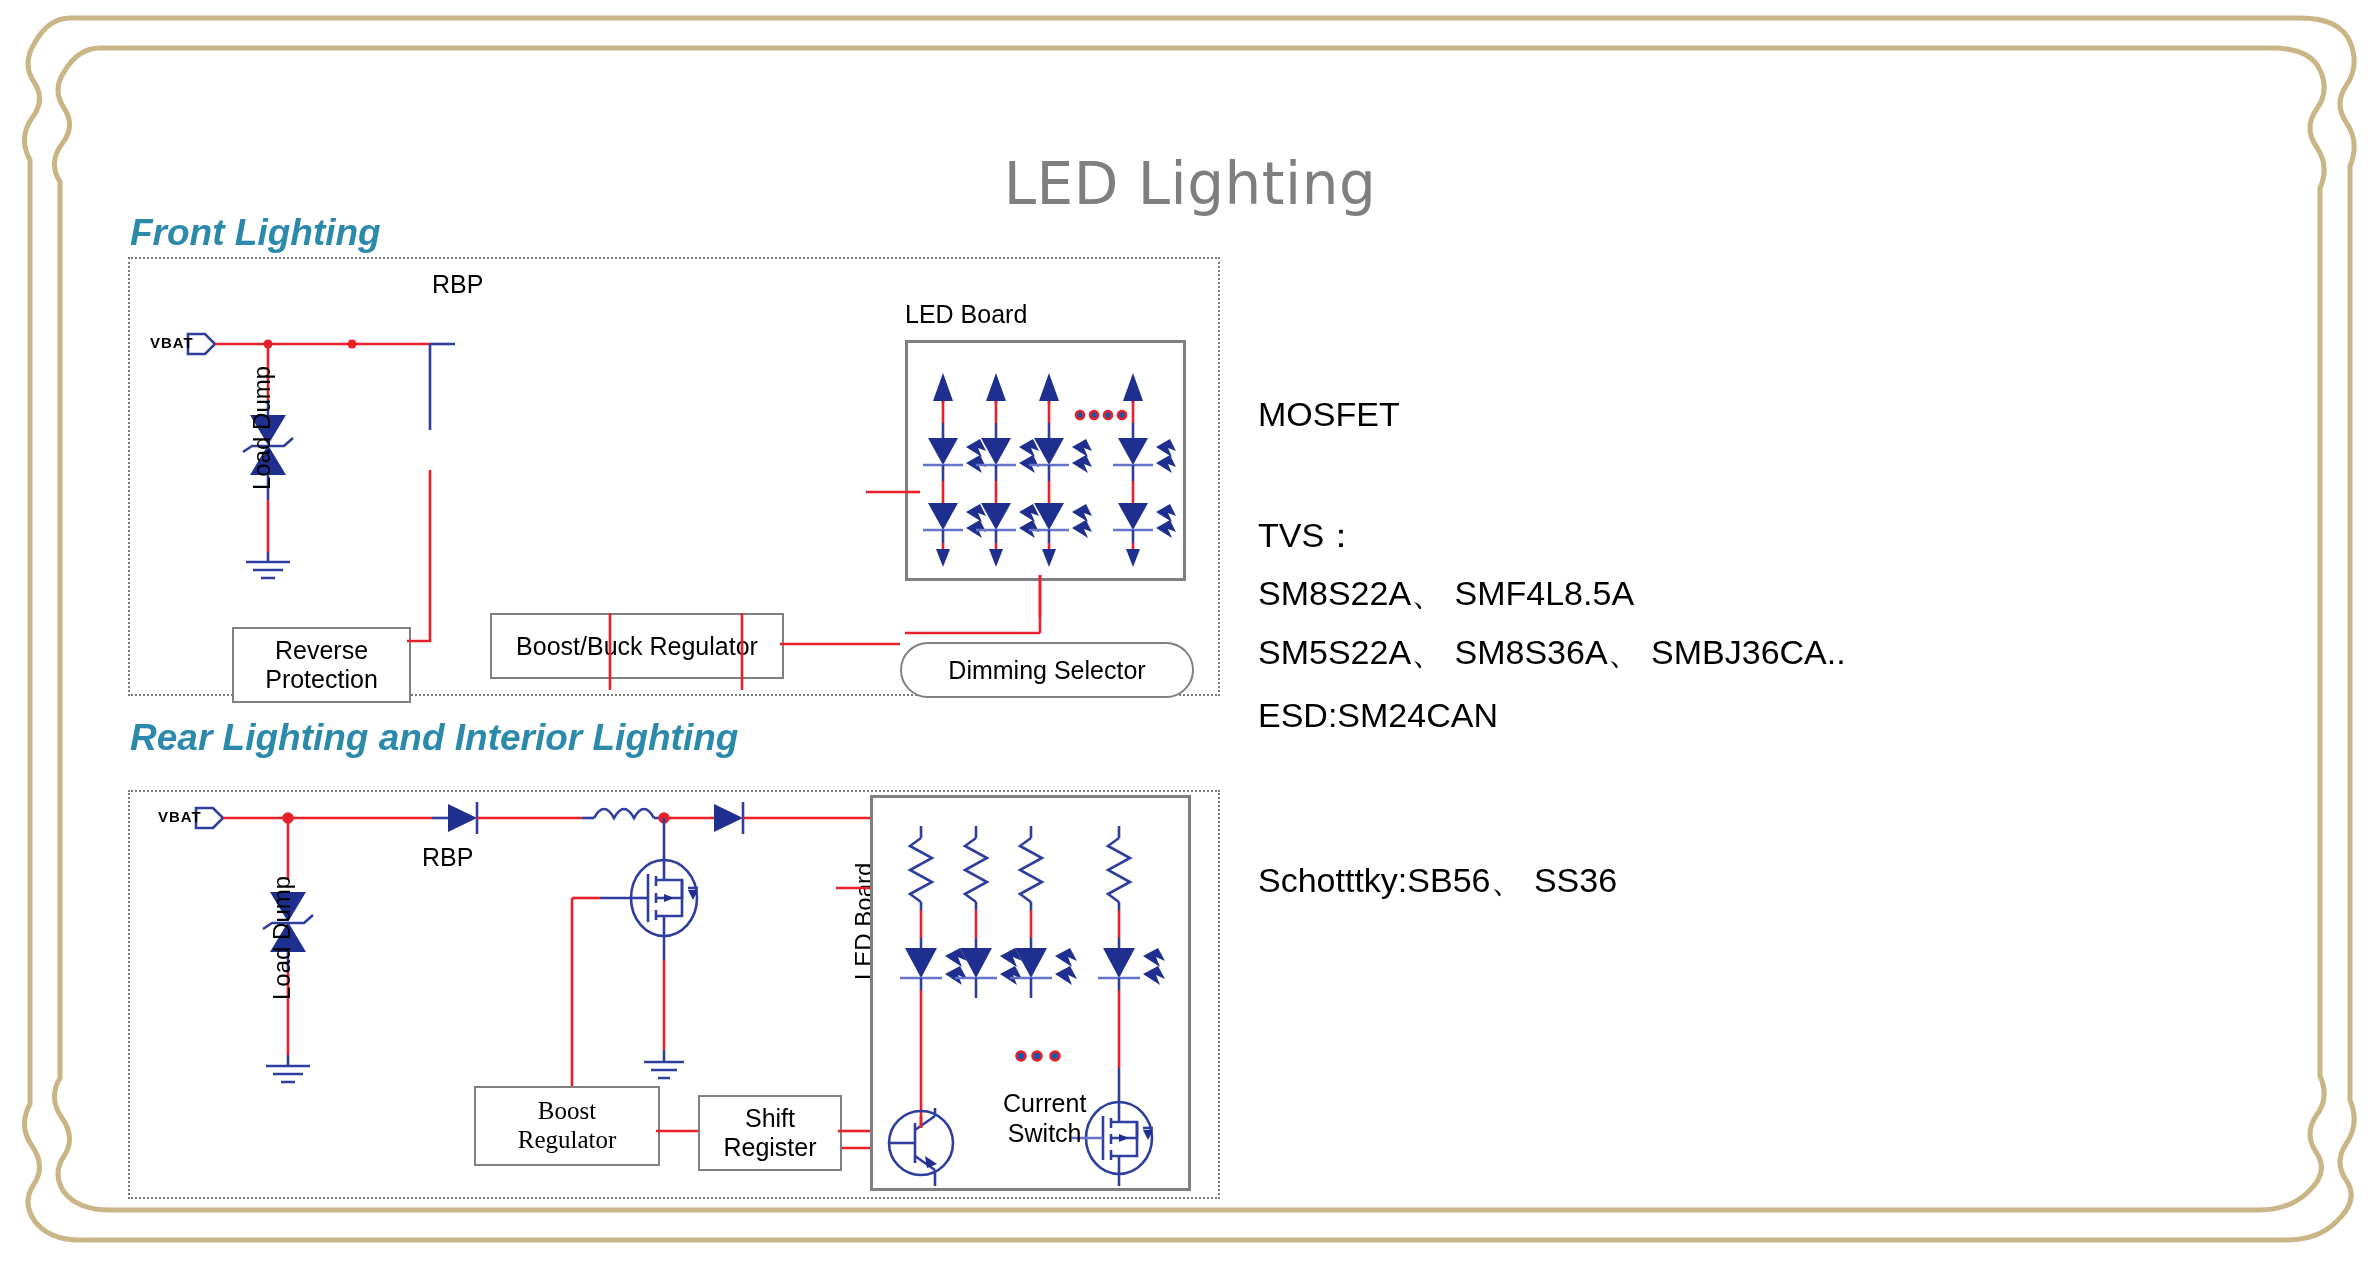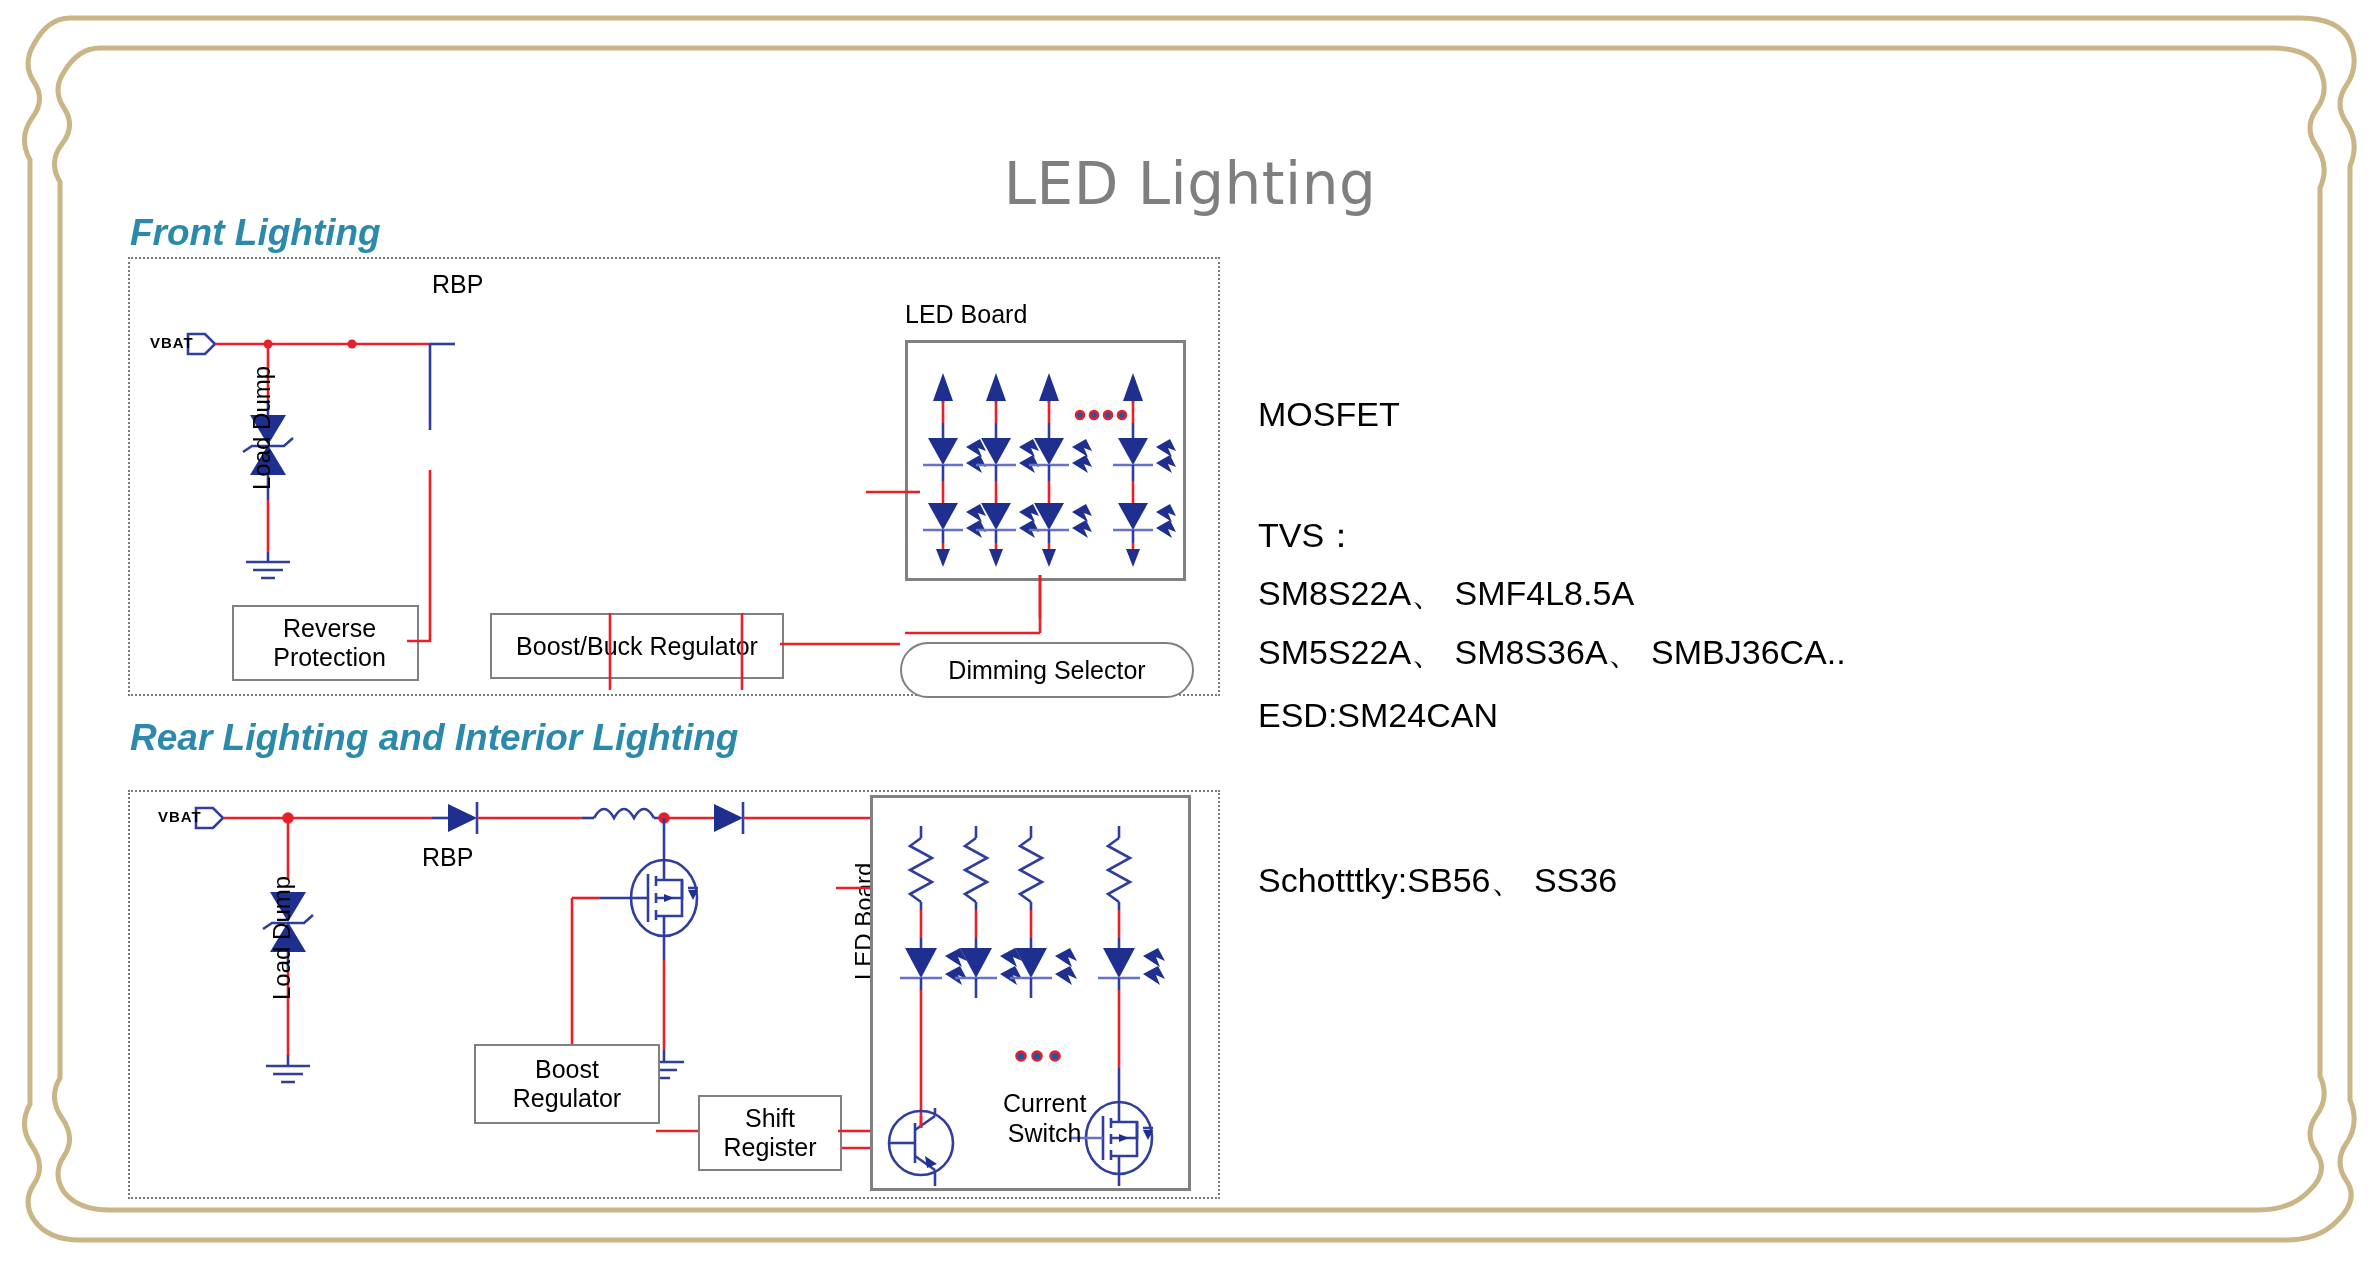--- a/index.html
+++ b/index.html
@@ -311,21 +311,21 @@
 
   
   <svg width="2380" height="1262">
     <path class="w-red" d="M 920 492 L 905 492"></path>
     <path class="w-red" d="M 1040 575 L 1040 633"></path>
     <path class="w-red" d="M 1040 633 L 905 633"></path>
     <path class="w-red" d="M 905 633 L 905 633"></path>
   </svg>
 
   
-  <div class="blockbox" style="left:232px;top:605px;width:175px;height:72px;white-space:pre-line;padding-left:8px;">Reverse
+  <div class="blockbox" style="left:232px;top:627px;width:175px;height:72px;white-space:pre-line;">Reverse
 Protection</div>
   <div class="blockbox" style="left:490px;top:613px;width:290px;height:62px;">Boost/Buck  Regulator</div>
   <div class="pillbox" style="left:900px;top:618px;width:290px;height:52px;margin-top:24px;">Dimming Selector</div>
 
   <svg width="2380" height="1262">
     <path class="w-red" d="M 407 641 L 430 641 L 430 470"></path>
     <path class="w-red" d="M 610 613 L 610 690"></path>
     <path class="w-red" d="M 742 613 L 742 690"></path>
     <path class="w-red" d="M 780 644 L 900 644"></path>
     <path class="w-red" d="M 1040 575 L 1040 618"></path>
@@ -492,21 +492,21 @@
         <path class="sym" d="M 270 330 L 280 330"></path>
         <path class="symlite" d="M 196 340 L 230 340"></path>
       </g>
     </svg>
   </div>
 
   <div class="lbl" style="left:1003px;top:1088px;white-space:pre-line;line-height:1.2;text-align:center;">Current
 Switch</div>
 
   
-  <div class="blockbox" style="left:474px;top:1044px;width:182px;height:76px;white-space:pre-line;">Boost
+  <div class="blockbox" style="left:474px;top:1086px;width:182px;height:76px;white-space:pre-line;font-family:Liberation Serif, serif;">Boost
 Regulator</div>
   <div class="blockbox" style="left:698px;top:1095px;width:140px;height:72px;white-space:pre-line;">Shift
 Register</div>
 
   <svg width="2380" height="1262">
     <path class="w-red" d="M 656 1131 L 698 1131"></path>
     <path class="w-red" d="M 838 1131 L 870 1131"></path>
     <path class="w-red" d="M 880 818 L 880 818"></path>
     <path class="w-red" d="M 870 888 L 836 888"></path>
   </svg>

